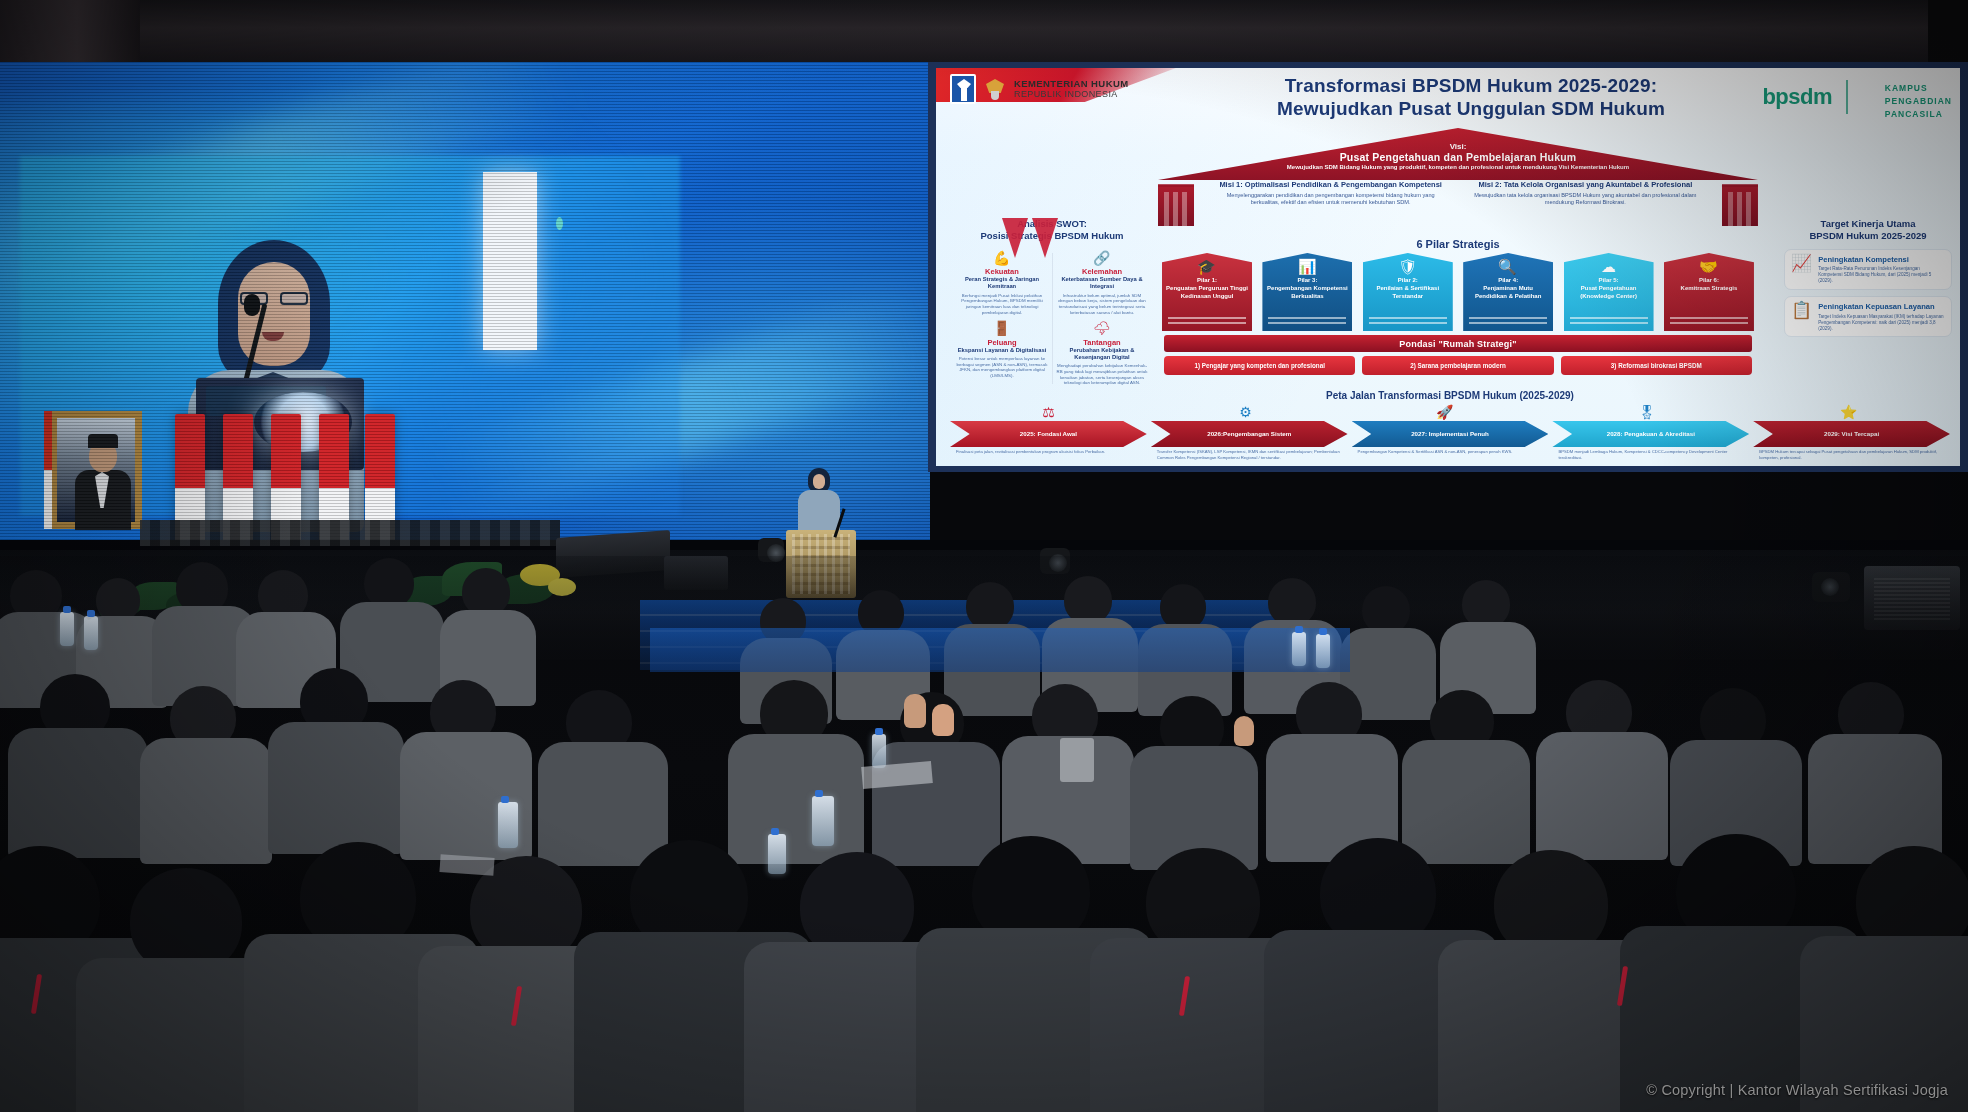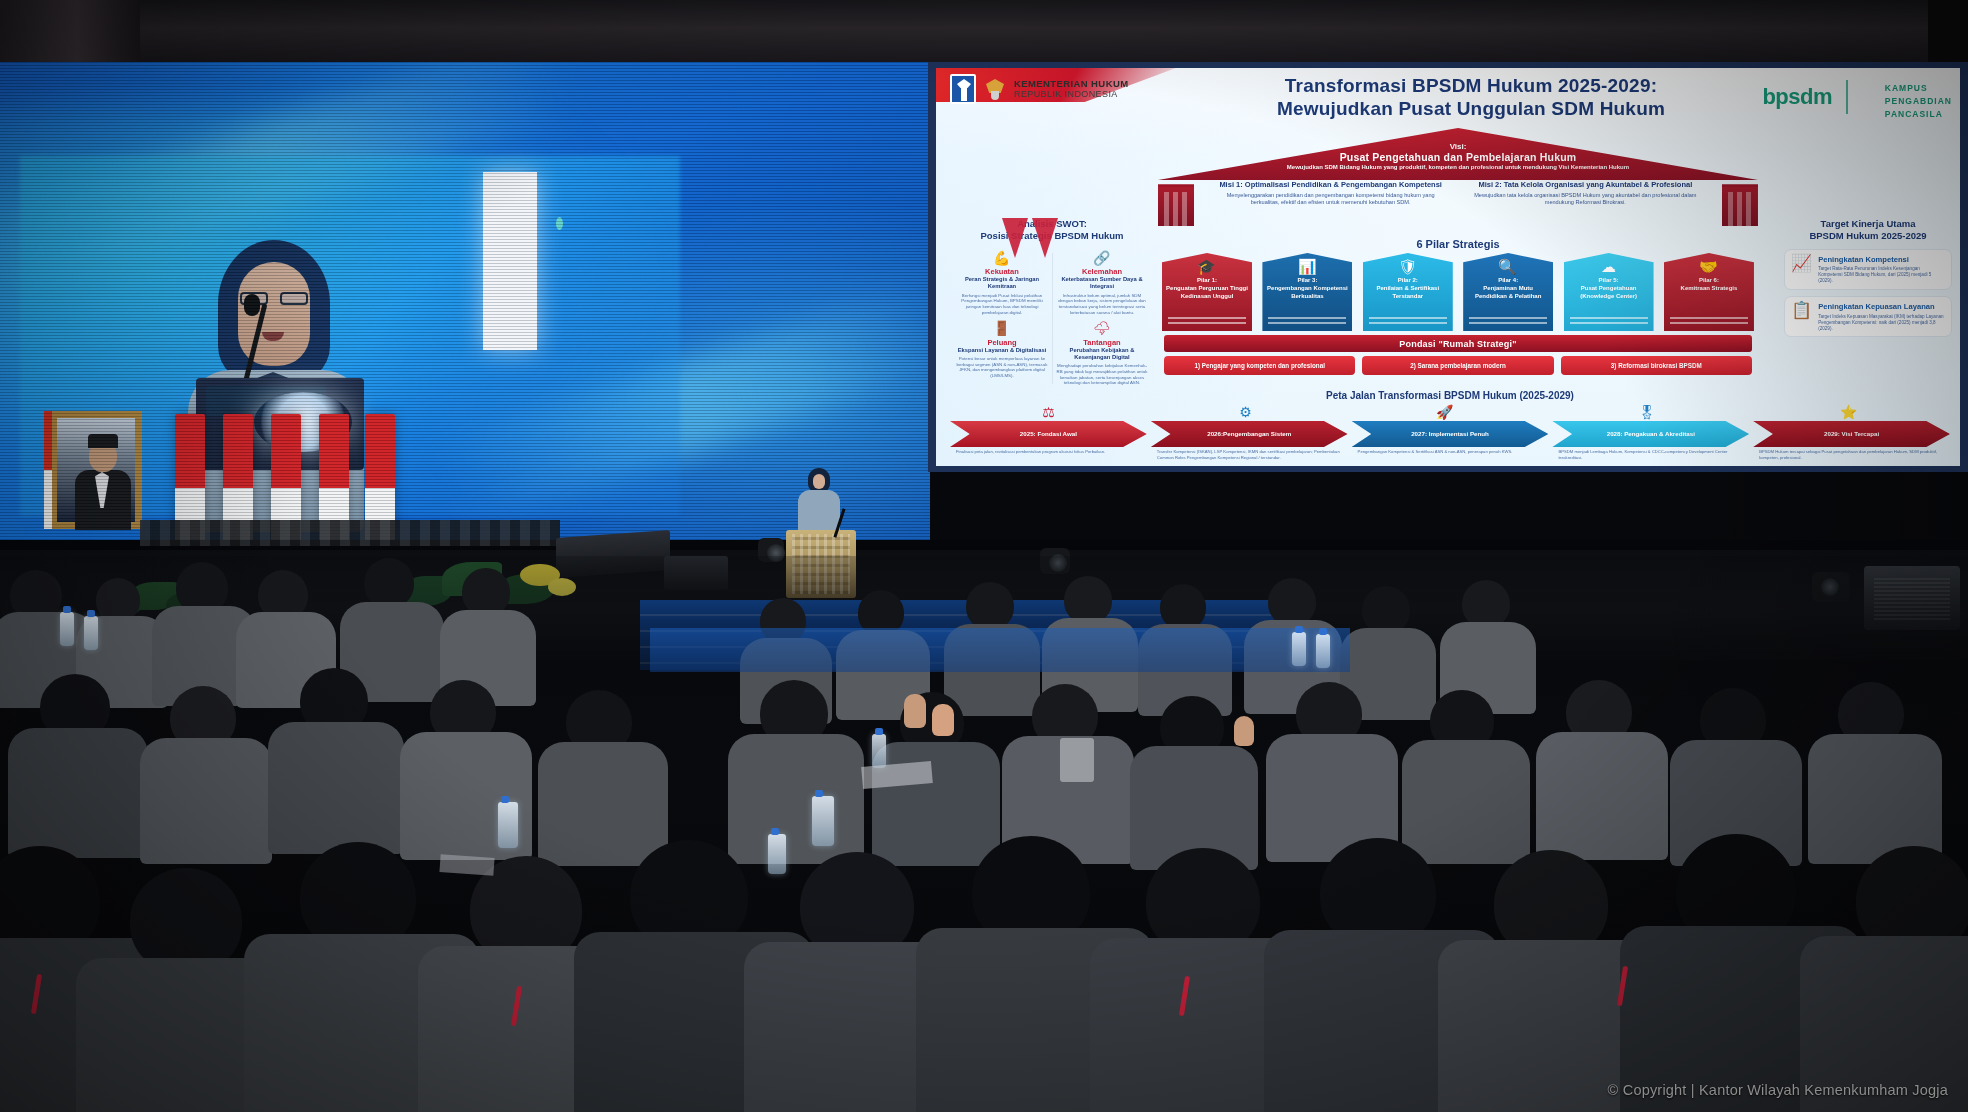--- a/index.html
+++ b/index.html
@@ -648,14 +648,14 @@
     <div style="position:absolute; left:1060px;top:182px; width:34px; height:44px; background:#d7dbe0; opacity:.5; border-radius:3px;"></div>
     <div style="position:absolute; left:440px; top:300px; width:54px; height:18px; background:#c8ccd2; opacity:.45; transform:rotate(4deg);"></div>
 
     <div style="position:absolute; left:904px; top:138px; width:22px; height:34px; background:#c79a7b; border-radius:10px 10px 6px 6px;"></div>
     <div style="position:absolute; left:932px; top:148px; width:22px; height:32px; background:#d4a181; border-radius:10px 10px 6px 6px;"></div>
     <div style="position:absolute; left:1234px;top:160px; width:20px; height:30px; background:#c79a7b; border-radius:10px 10px 6px 6px;"></div>
   </div>
 
   <div class="vignette"></div>
 
-  <div class="copyright">© Copyright | Kantor Wilayah Kemenkumham Jogja</div>
+  <div class="copyright">© Copyright | Kantor Wilayah Sertifikasi Jogja</div>
 </div>
 
 </body></html>

